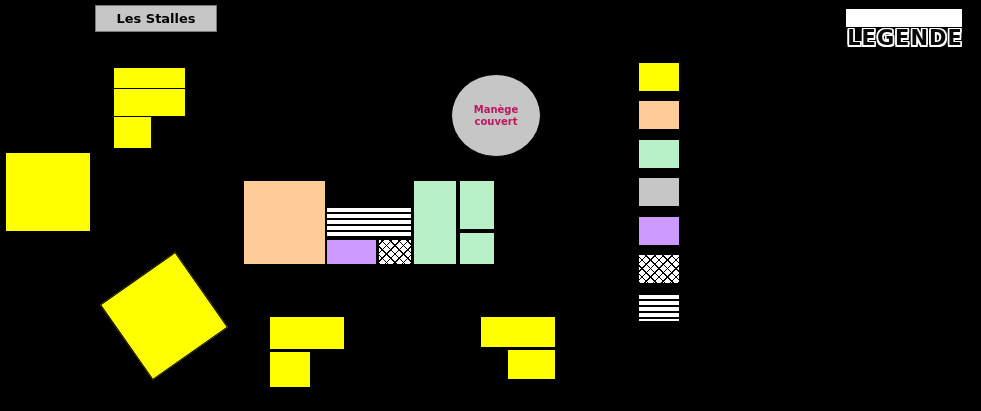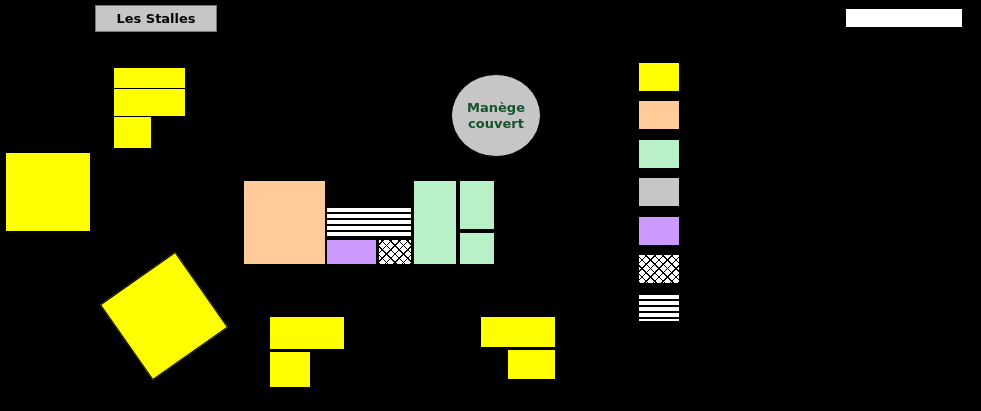--- a/index.html
+++ b/index.html
@@ -18,22 +18,22 @@
   
   .lbl-ecuries  { left:95px;  top:5px;   width:122px; height:27px; font-size:13px; }
   .lbl-stalles  { left:436px; top:27px;  width:144px; height:28px; font-size:13px; }
   .lbl-carriere { left:261px; top:101px; width:189px; height:33px; font-size:14px; }
 
   
   .manege {
     position:absolute; left:451px; top:74px; width:90px; height:83px;
     border-radius:50%; border:1.5px solid #000;
     display:flex; align-items:center; justify-content:center;
-    text-align:center; font-weight:bold; font-size:13px; line-height:1.2;
-    color:#14532d; white-space:pre-line;
+    text-align:center; font-weight:bold; font-size:10px; line-height:1.2;
+    color:#be185d; white-space:pre-line;
   }
 
   
   .y-a1  { left:113px; top:67px;  width:73px; height:22px; }
   .y-a2  { left:113px; top:88px;  width:73px; height:29px; }
   .y-a3  { left:113px; top:116px; width:39px; height:33px; }
   .y-big { left:5px;   top:152px; width:86px; height:80px; }
   .y-rot { left:118px; top:270px; width:92px; height:92px; transform:rotate(-35deg); }
 
   
@@ -117,14 +117,15 @@
 
   <div class="shape sw sw1" style="background-color: rgb(255, 255, 0);"></div>
   <div class="shape sw sw2" style="background-color: rgb(255, 204, 153);"></div>
   <div class="shape sw sw3" style="background-color: rgb(184, 240, 200);"></div>
   <div class="shape sw sw4" style="background-color: rgb(198, 198, 198);"></div>
   <div class="shape sw sw5" style="background-color: rgb(204, 153, 255);"></div>
   <div class="shape sw sw6 pattern-crosshatch"></div>
   <div class="shape sw sw7 pattern-hstripes"></div>
 
   <div class="legend-bar"></div>
+  <div class="legend-title">LEGENDE</div>
 
 </div>
 
 </body></html>

